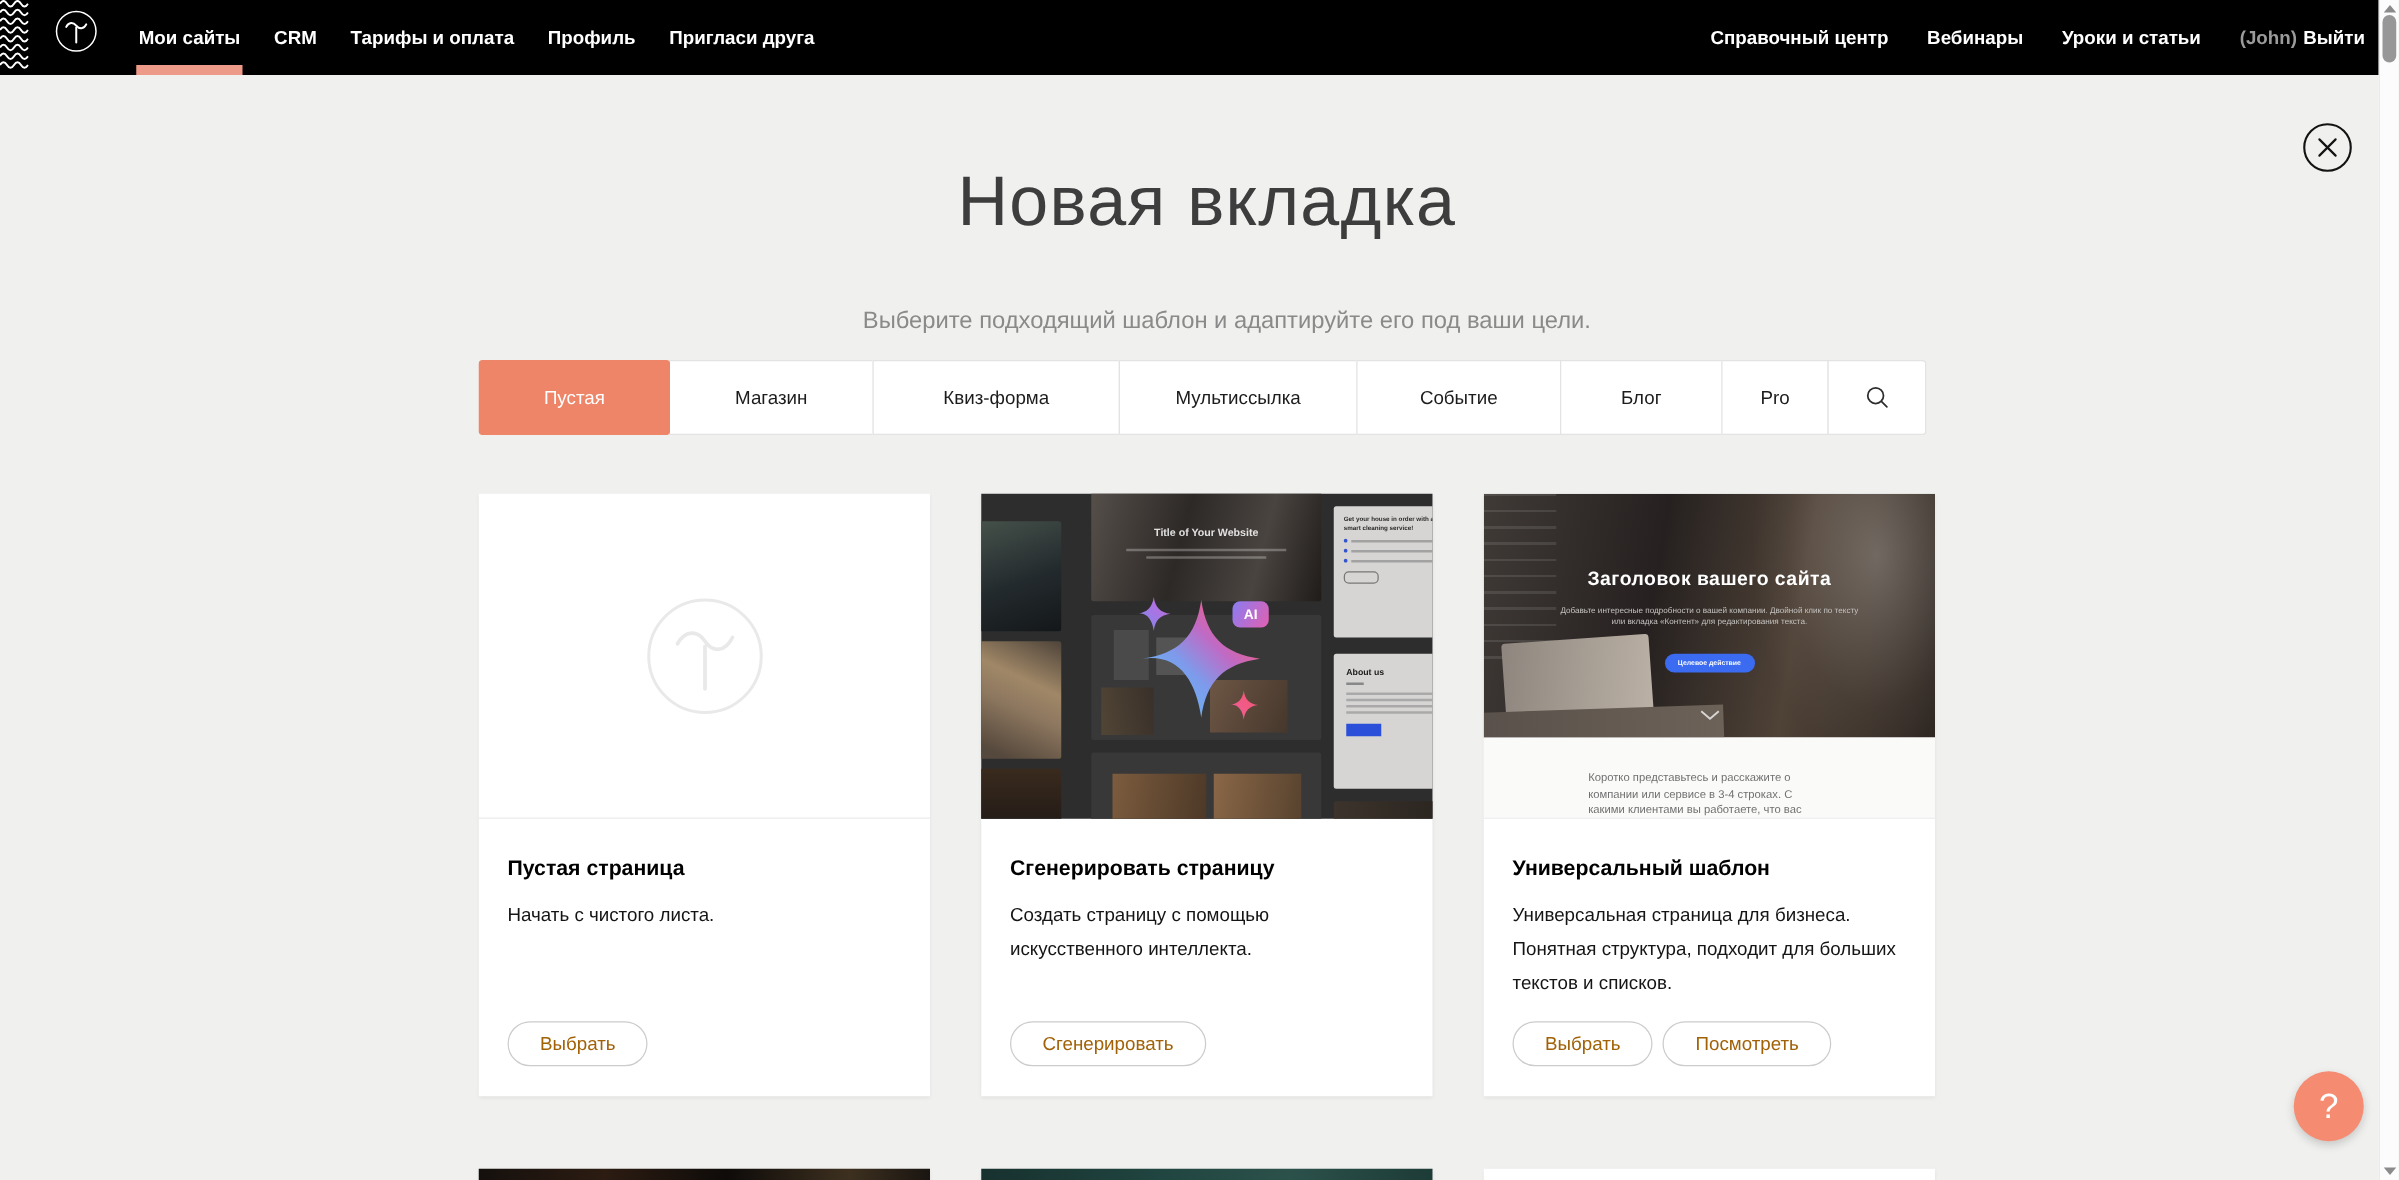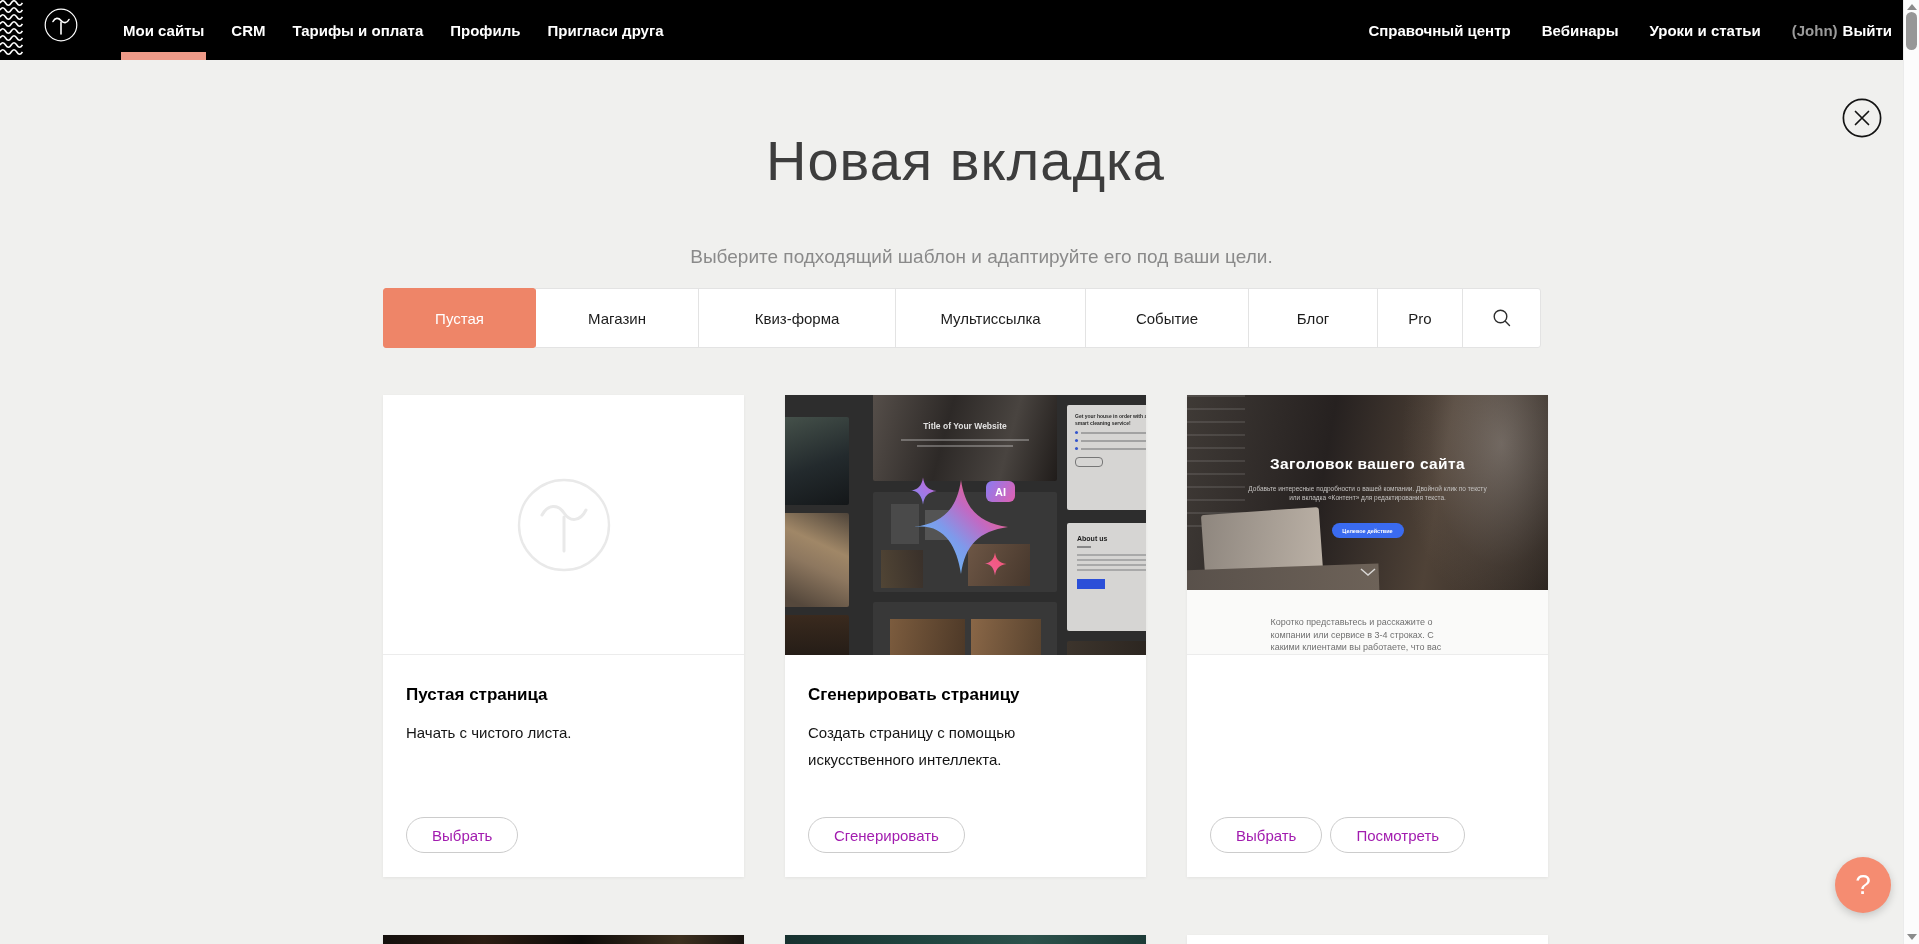--- a/index.html
+++ b/index.html
@@ -3,21 +3,21 @@
 <meta charset="utf-8">
 <style>
   html,body{margin:0;padding:0;}
   body{width:1919px;height:944px;overflow:hidden;font-family:"Liberation Sans",sans-serif;-webkit-font-smoothing:antialiased;}
   .screen{position:relative;width:1919px;height:944px;background:#f0f0ee;overflow:hidden;}
 
   
   header{position:absolute;top:0;left:0;width:1903px;height:60px;background:#000;}
   .zigzag{position:absolute;left:0;top:0;}
   .logo{position:absolute;left:44px;top:8px;width:34px;height:34px;cursor:pointer;}
-  .nav-left{position:absolute;left:123px;top:0;height:60px;display:flex;align-items:flex-start;gap:27px;}
+  .nav-left{position:absolute;left:111px;top:0;height:60px;display:flex;align-items:flex-start;gap:27px;}
   .nav-right{position:absolute;right:11px;top:0;height:60px;display:flex;align-items:center;gap:31px;}
   .nav-item{position:relative;display:flex;align-items:center;height:60px;color:#fff;font-size:15px;font-weight:700;text-decoration:none;cursor:pointer;white-space:nowrap;}
   .nav-item.active::after{content:"";position:absolute;left:-2px;right:-2px;bottom:0;height:8px;background:#ee9a88;}
   .user-name{color:#9b9b9b;margin-right:5px;}
 
   
   .page-title{position:absolute;left:383px;top:128px;width:1165px;margin:0;text-align:center;
     font-size:56px;font-weight:200;color:#3d3d3d;letter-spacing:1px;}
   .page-subtitle{position:absolute;left:383px;top:230px;width:1165px;margin:16px;text-align:center;
     font-size:19px;color:#8a8a8a;}
@@ -43,21 +43,21 @@
   .card{position:relative;width:361px;height:482px;background:#fff;box-shadow:0 1px 3px rgba(0,0,0,.06);}
   .preview{position:relative;height:260px;overflow:hidden;box-sizing:border-box;cursor:pointer;}
   .preview-blank,.preview-universal{border-bottom:1px solid #ececec;}
   .info{padding:30px 23px 0;}
   .card-title{margin:0 0 14px;font-size:17px;font-weight:700;color:#000;}
   .card-desc{margin:0;font-size:15px;line-height:27px;color:#151515;}
   .card:nth-child(2) .card-desc{max-width:240px;}
   .card:nth-child(3) .card-desc{max-width:318px;}
   .btn-row{position:absolute;left:23px;bottom:24px;display:flex;gap:8px;}
   .pill-btn{height:36px;padding:0 25px;border:1px solid #ccc;border-radius:18px;background:#fff;
-    font-size:15px;color:#a21caf;font-family:inherit;cursor:pointer;white-space:nowrap;}
+    font-size:15px;color:#a16207;font-family:inherit;cursor:pointer;white-space:nowrap;}
 
   
   .watermark{position:absolute;left:50%;top:50%;transform:translate(-50%,-50%);}
 
   
   .preview-ai{background:#2d2d2d;}
   .tile{position:absolute;border-radius:2px;overflow:hidden;}
   .t-lt{left:-6px;top:22px;width:70px;height:88px;background:linear-gradient(160deg,#46524b,#232a2d 55%,#141719);}
   .t-lm{left:-6px;top:118px;width:70px;height:94px;background:linear-gradient(25deg,#55483c 10%,#8d775f 45%,#a08767 65%,#4e443a);}
   .t-lb{left:-6px;top:220px;width:70px;height:45px;background:linear-gradient(0deg,#221b16,#3a2a1e);}
@@ -306,20 +306,24 @@
           <div class="hero-sub">Добавьте интересные подробности о вашей компании. Двойной клик по тексту или вкладка «Контент» для редактирования текста.</div>
           <div class="hero-btn">Целевое действие</div>
           <svg class="hero-chevron" width="16" height="8" viewBox="0 0 16 8">
             <polyline points="1,1 8,7 15,1" stroke="#d8d6d4" stroke-width="1.5" fill="none"></polyline>
           </svg>
         </div>
         <div class="hero-body">
           <p>Коротко представьтесь и расскажите о компании или сервисе в 3-4 строках. С какими клиентами вы работаете, что вас вдохновляет. Чем гордится ваша команда, какие у нее ценности и мотивация.</p>
         </div>
       </div>
+      <div class="info">
+        <h3 class="card-title">Универсальный шаблон</h3>
+        <p class="card-desc">Универсальная страница для бизнеса. Понятная структура, подходит для больших текстов и списков.</p>
+      </div>
       <div class="btn-row">
         <button class="pill-btn">Выбрать</button>
         <button class="pill-btn">Посмотреть</button>
       </div>
     </div>
   </div>
 
   <div class="cards-row2">
     <div class="card-stub stub-1"></div>
     <div class="card-stub stub-2"></div>

